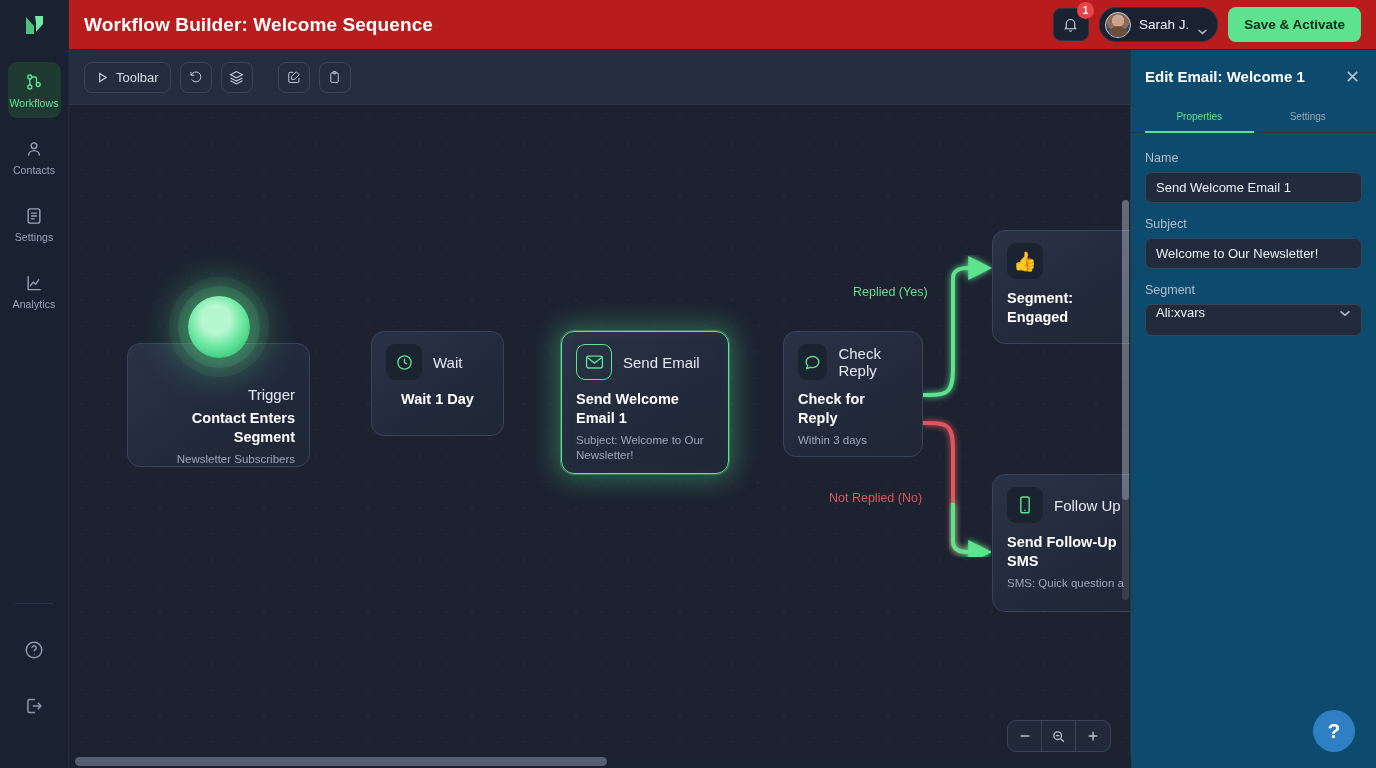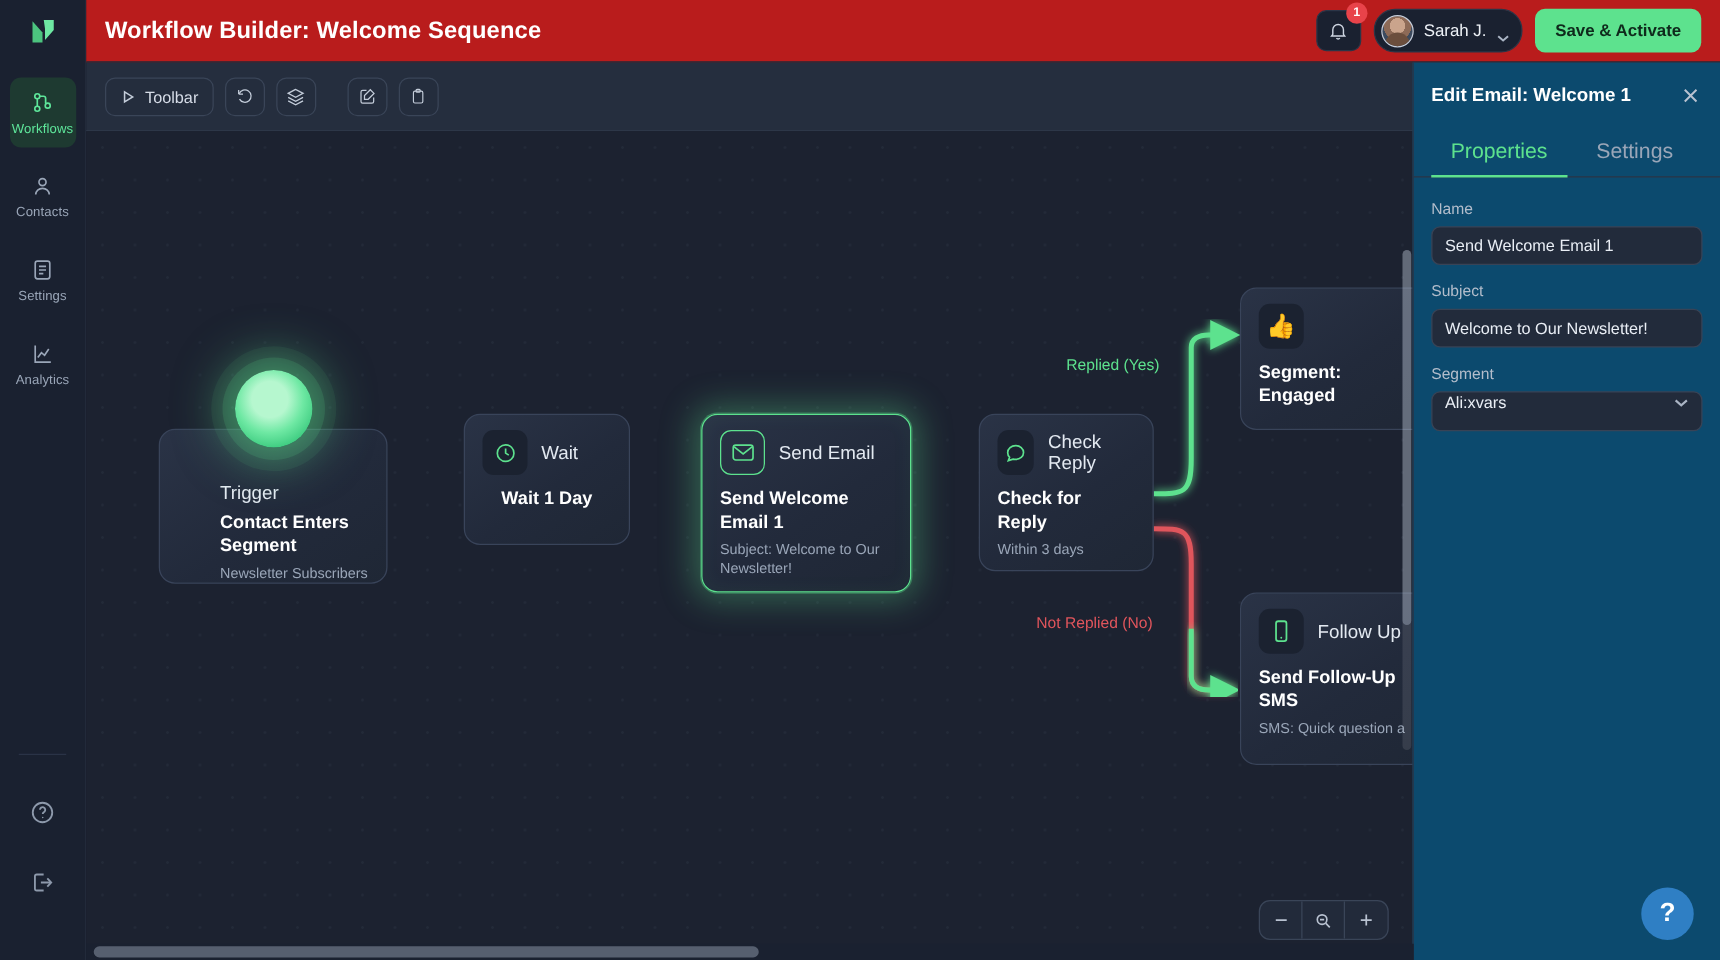--- a/index.html
+++ b/index.html
@@ -138,21 +138,21 @@
     width: 36px; height: 36px; border-radius: 9px; background: #1b2230;
     display: flex; align-items: center; justify-content: center;
   }
   .node-ico.bordered { border: 1.6px solid #5de28e; background: transparent; }
   .node-ico svg { stroke: #5de28e; fill: none; stroke-width: 1.7; }
   .node-ico .emoji { font-size: 19px; }
   .node-kind { font-size: 15px; color: #e3e9f1; }
   .node-title { font-size: 14.5px; font-weight: 700; color: #ffffff; line-height: 1.3; }
   .node-sub { font-size: 11.5px; color: #9aa6b8; margin-top: 5px; line-height: 1.35; }
   .node-trigger {
-    text-align: left;
+    text-align: right;
     padding-left: 48px;
   }
   .trigger-orb {
     position: absolute; left: 50%; top: -48px; transform: translateX(-50%);
     width: 62px; height: 62px; border-radius: 50%;
     background: radial-gradient(circle at 45% 38%, #b6f7cf 0 28%, #6ee8a3 52%, #43cf84 74%, #2faa69 100%);
     box-shadow: 0 0 0 10px rgba(93,226,142,.14), 0 0 0 19px rgba(93,226,142,.07), 0 0 38px 10px rgba(93,226,142,.5);
   }
   .edge-label { position: absolute; font-size: 12.5px; font-weight: 400; }
   .edge-yes { color: #5de28e; }
@@ -185,21 +185,21 @@
     background: #0c4a6e; border-left: 1px solid #2a3446;
   }
   .panel-head {
     height: 52px; display: flex; align-items: center; padding: 0 14px;
   }
   .panel-title { font-size: 15px; font-weight: 700; color: #ffffff; }
   .panel-close { margin-left: auto; cursor: pointer; width: 20px; height: 20px; display:flex; align-items:center; justify-content:center;}
   .panel-close svg { stroke: #b9c2d1; stroke-width: 1.7; fill: none; }
   .panel-tabs { display: flex; border-bottom: 1px solid #2a3446; padding: 0 14px; }
   .ptab {
-    flex: 1; text-align: center; font-size: 17px; color: #9aa6b8;
+    flex: 1; text-align: center; font-size: 10px; color: #9aa6b8;
     padding: 9px 0 10px; cursor: pointer; position: relative;
   }
   .ptab.active { color: #5de28e; }
   .ptab.active::after {
     content: ''; position: absolute; left: 0; right: 0; bottom: -1px; height: 2px; background: #5de28e;
   }
   .panel-body { padding: 18px 14px 0; }
   .fld-label { font-size: 12.5px; color: #b3bdcb; margin-bottom: 7px; }
   .fld-input {
     width: 100%; height: 31px; border: 1px solid #384356; border-radius: 7px;

